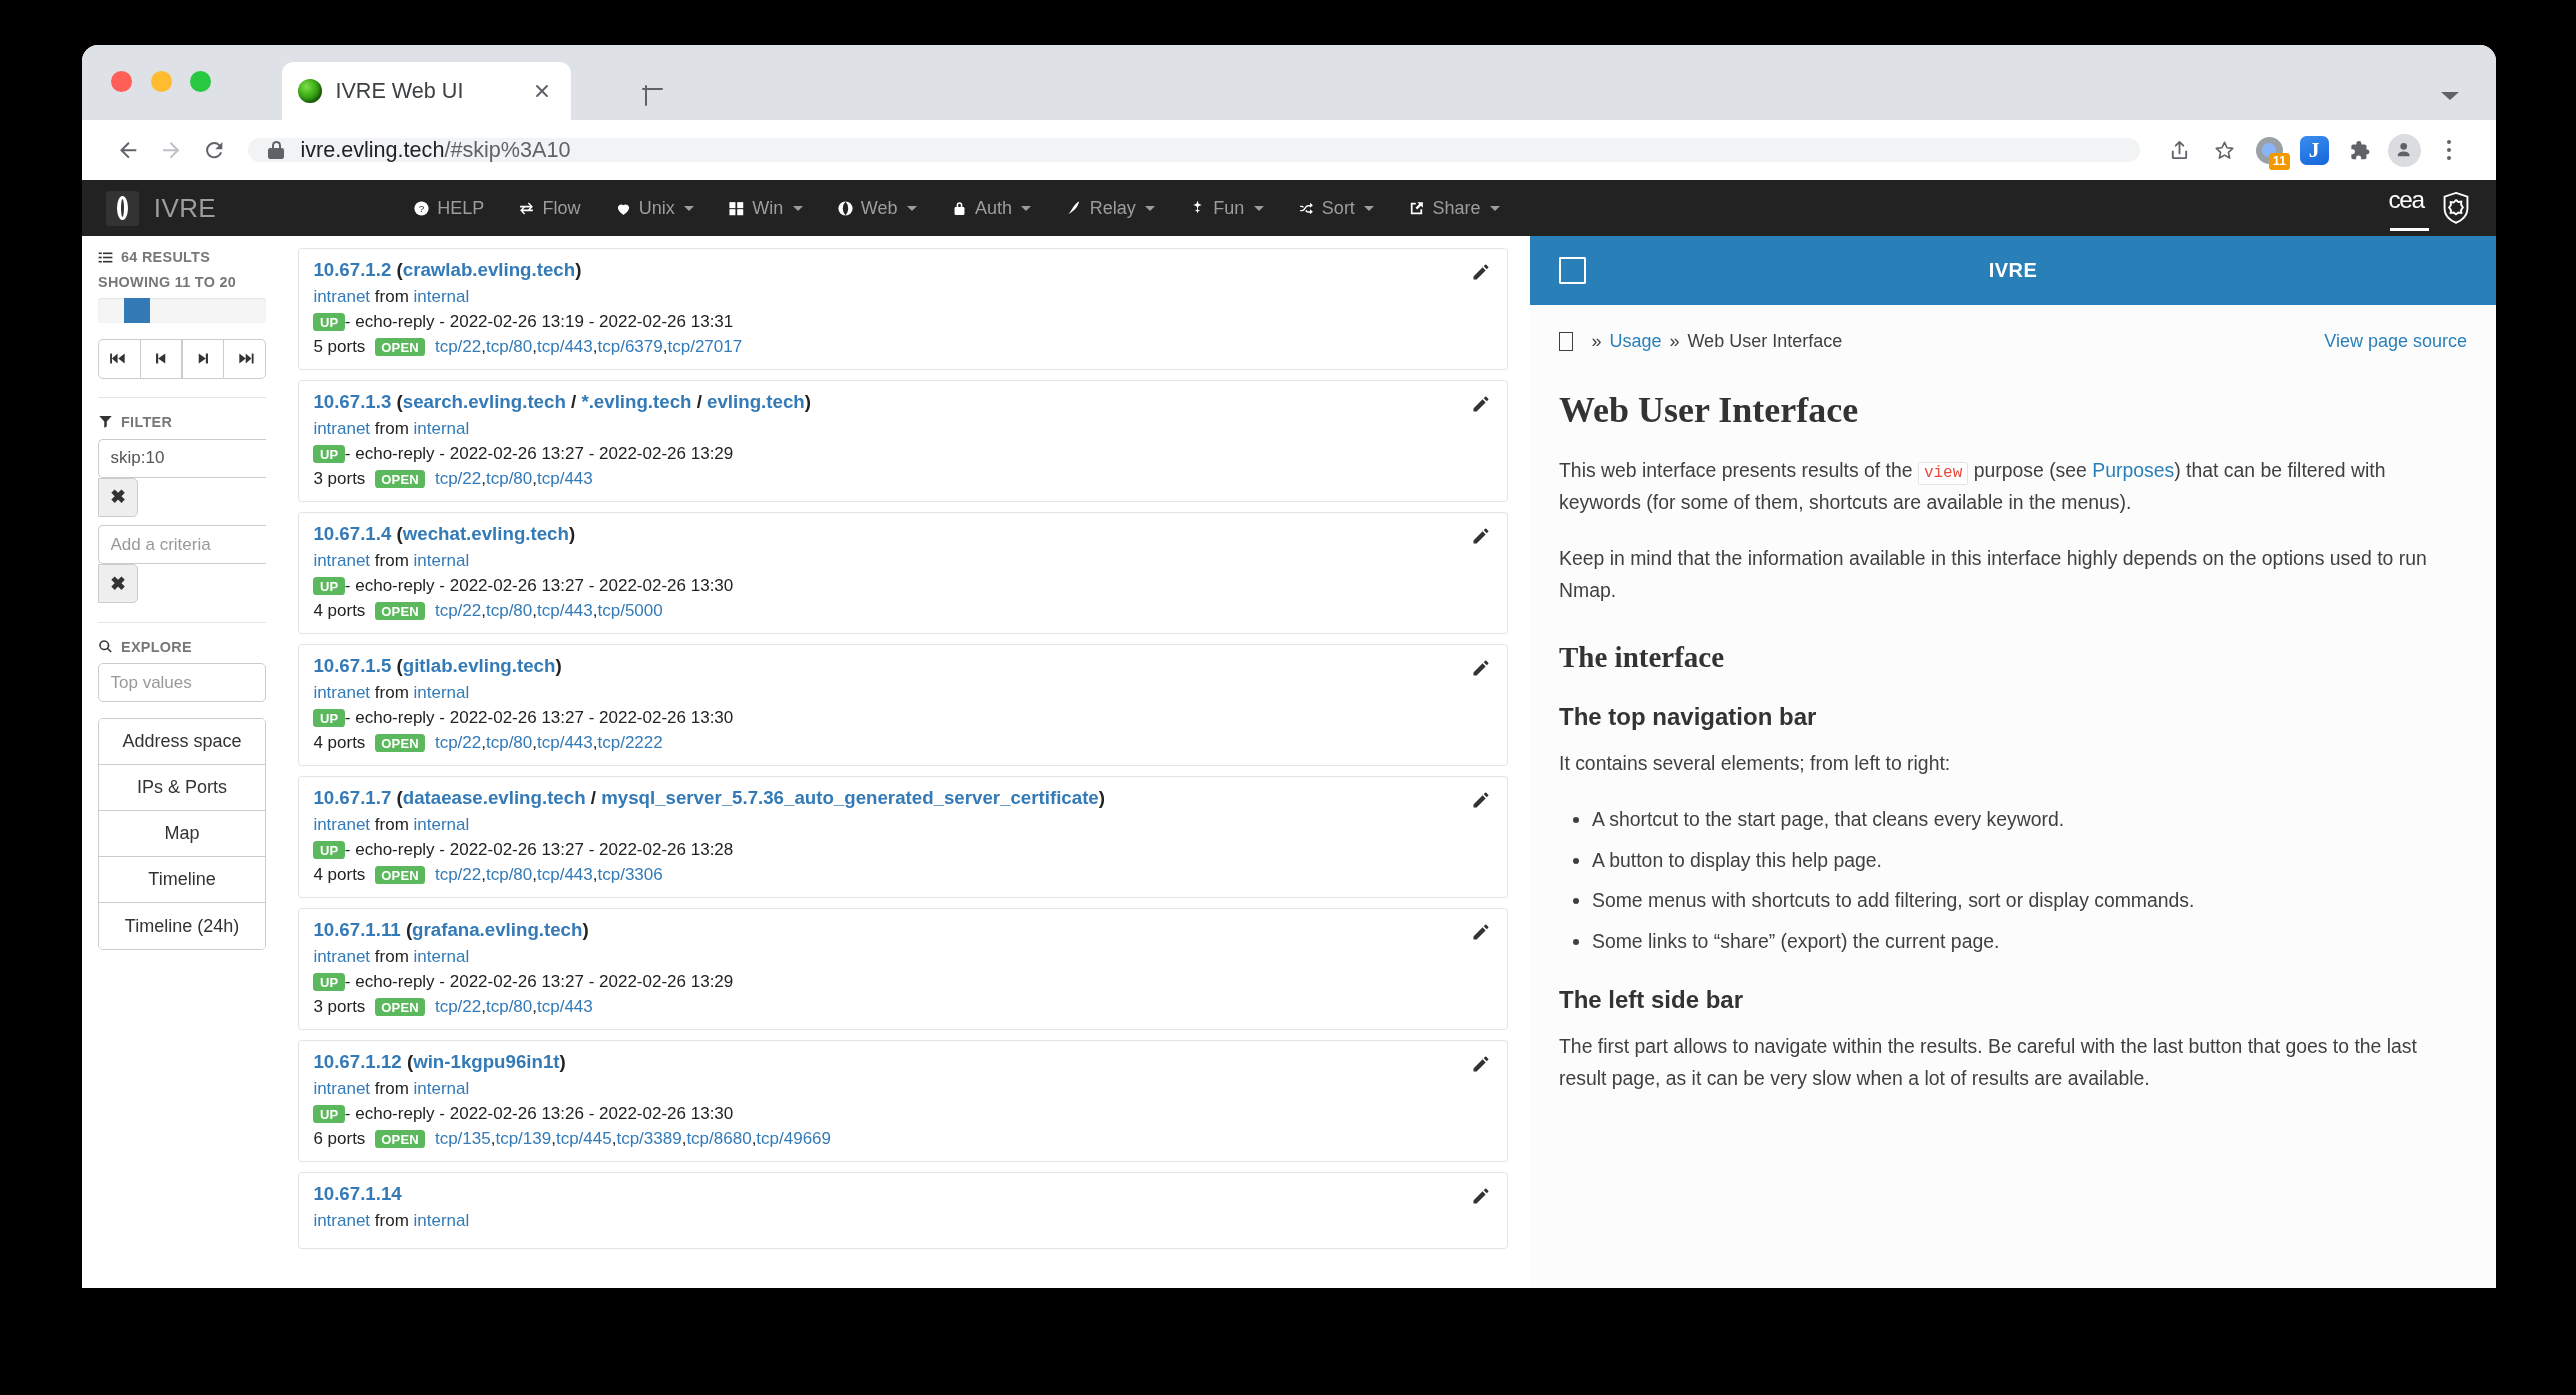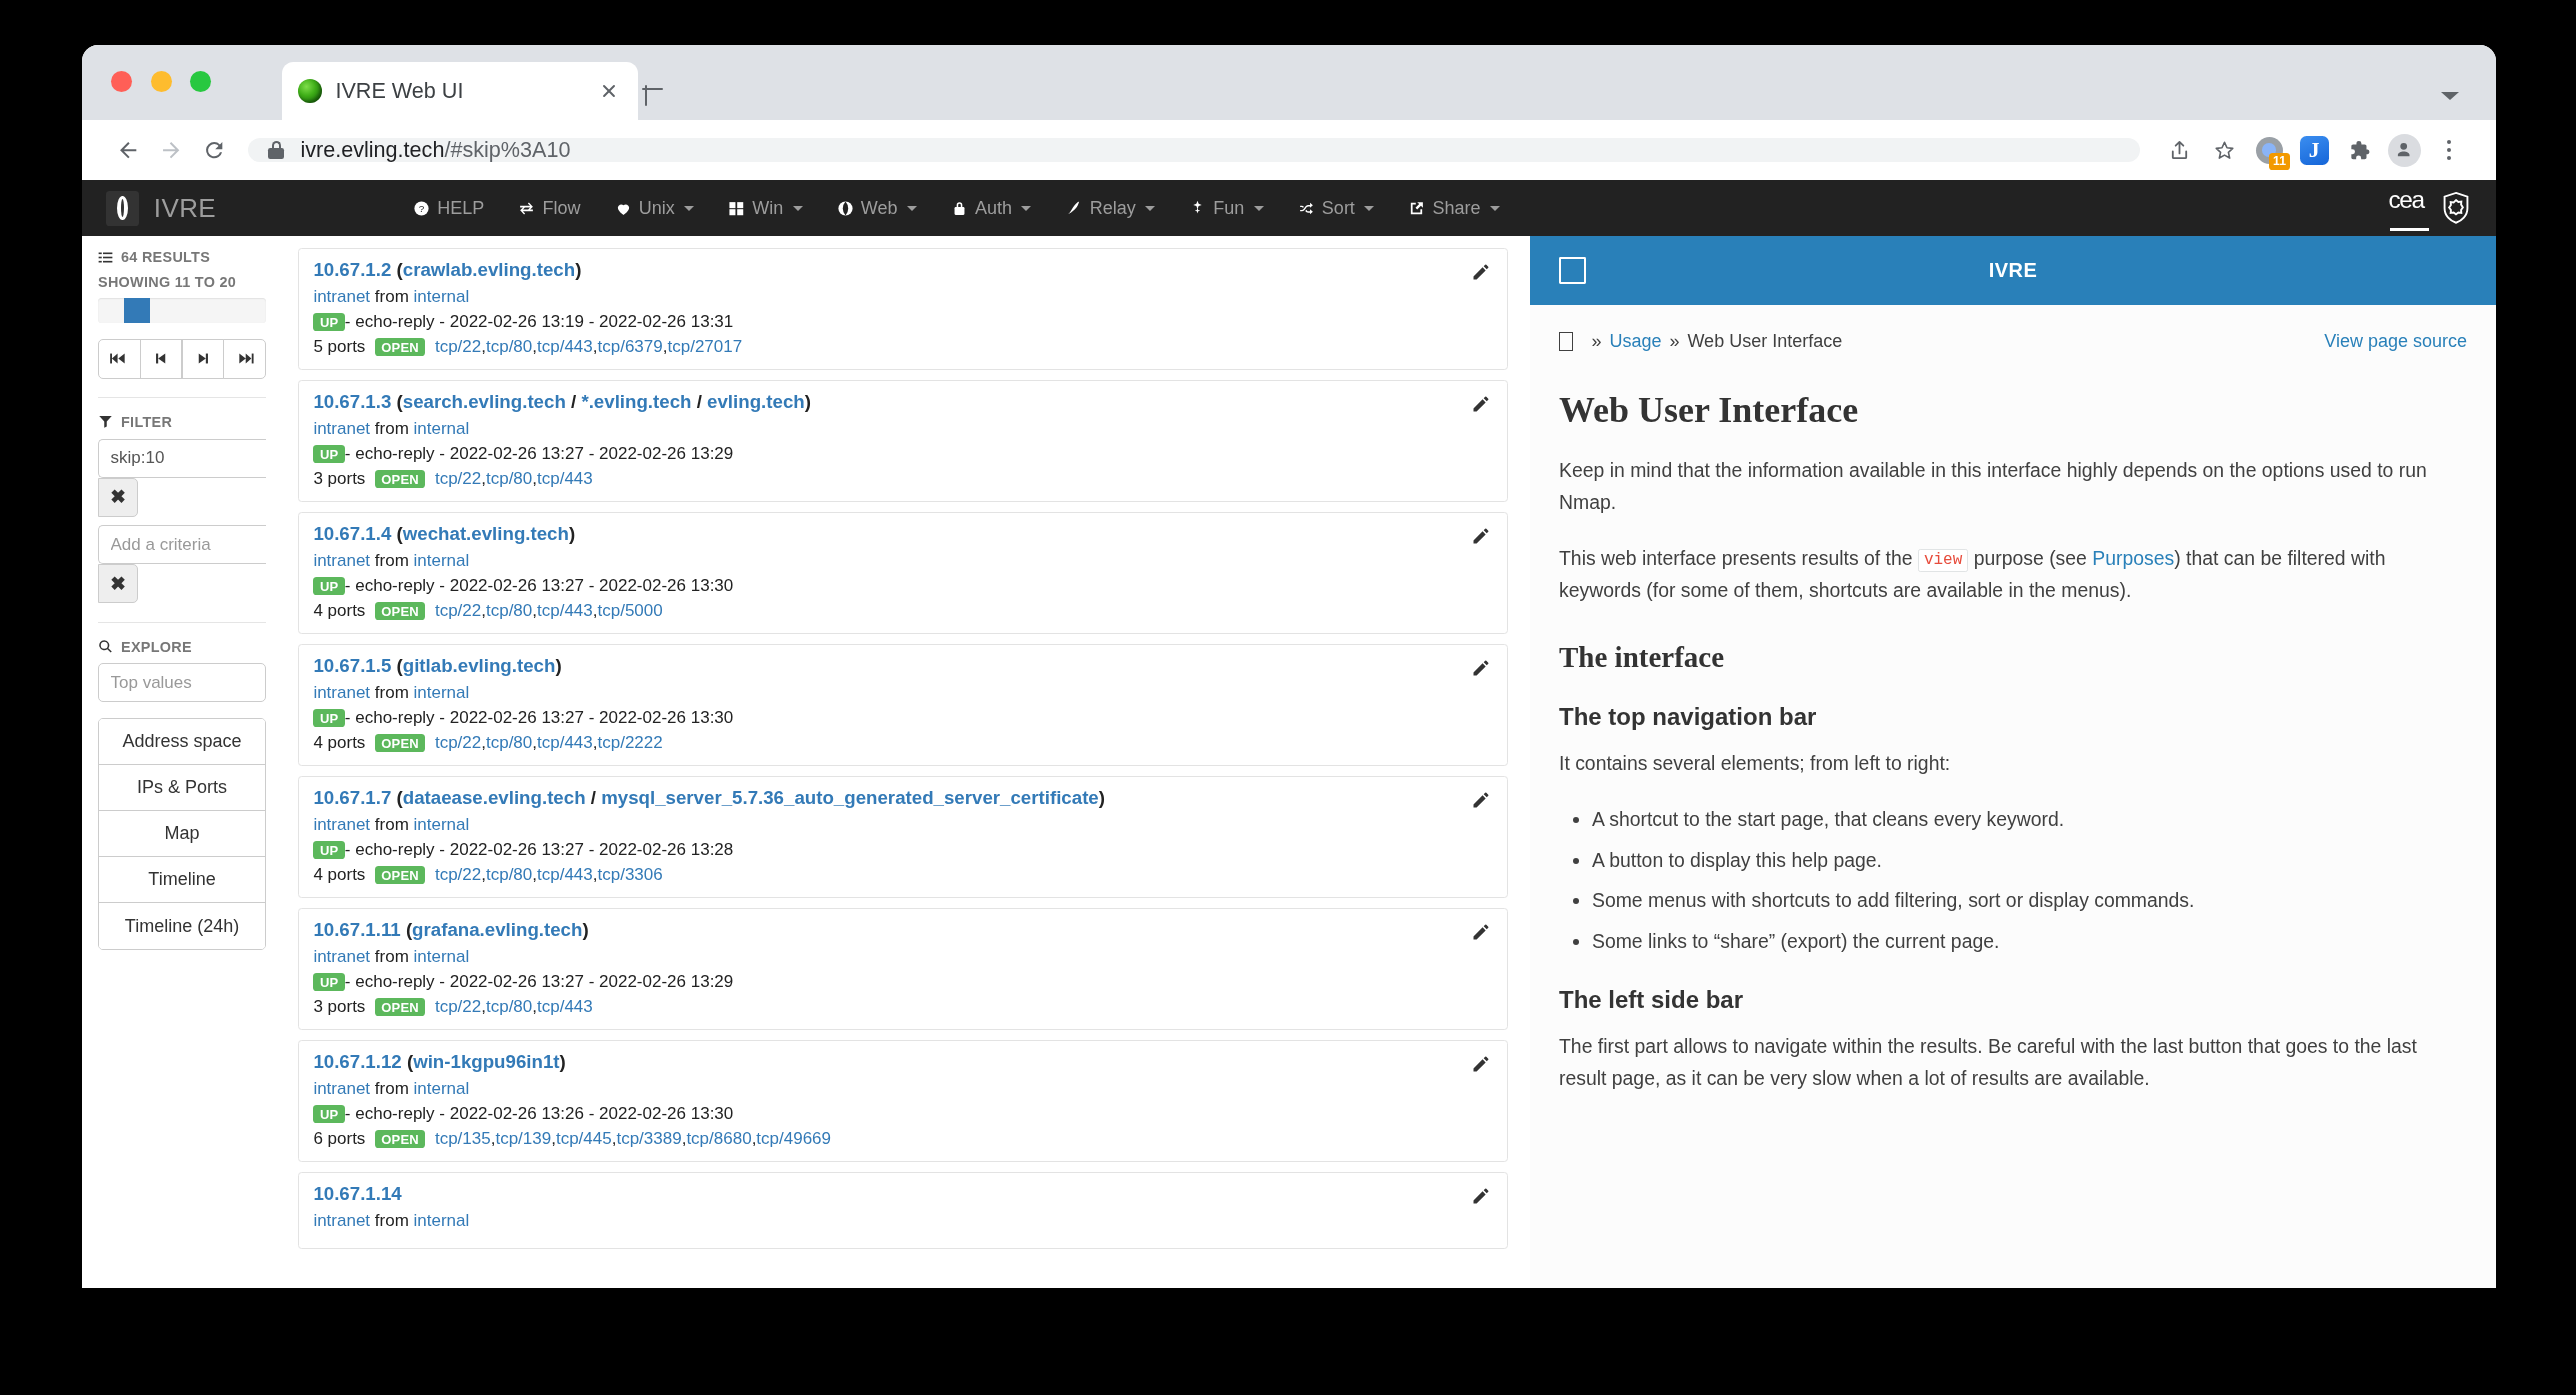--- a/index.html
+++ b/index.html
@@ -33,21 +33,21 @@
     position: absolute; left: 29px; top: 26px;
     display: flex; gap: 18.7px;
   }
   .light { width: 21px; height: 21px; border-radius: 50%; }
   .light.red { background: #ff5f57; }
   .light.yellow { background: #febc2e; }
   .light.green { background: #28c840; }
 
   .tab {
     position: absolute; left: 200px; bottom: 0;
-    width: 356px; height: 58px;
+    width: 289px; height: 58px;
     background: #fff;
     border-radius: 11.5px 11.5px 0 0;
     display: flex; align-items: center;
     padding: 0 16px;
   }
   .tab-favicon {
     width: 24.4px; height: 24.4px; margin-right: 13px;
     flex: 0 0 auto;
     border-radius: 50%;
     background: radial-gradient(circle at 35% 32%, #7ede4a 0%, #3fae18 40%, #0d5e06 100%);
@@ -792,22 +792,22 @@
           <span class="crumb-home"></span>
           <span class="bsep">»</span>
           <a>Usage</a>
           <span class="bsep">»</span>
           <span>Web User Interface</span>
           <a class="view-source">View page source</a>
         </div>
 
         <div class="docs-body">
           <h1>Web User Interface</h1>
+          <p><span>This web interface presents results of the </span><span class="code-inline">view</span><span> purpose (see </span><a>Purposes</a><span>) that can be filtered with keywords (for some of them, shortcuts are available in the menus).</span></p>
           <p>Keep in mind that the information available in this interface highly depends on the options used to run Nmap.</p>
-          <p><span>This web interface presents results of the </span><span class="code-inline">view</span><span> purpose (see </span><a>Purposes</a><span>) that can be filtered with keywords (for some of them, shortcuts are available in the menus).</span></p>
           <h2>The interface</h2>
           <h3>The top navigation bar</h3>
           <p>It contains several elements; from left to right:</p>
           <ul>
             <li>A shortcut to the start page, that cleans every keyword.</li>
             <li>A button to display this help page.</li>
             <li>Some menus with shortcuts to add filtering, sort or display commands.</li>
             <li>Some links to “share” (export) the current page.</li>
           </ul>
           <h3>The left side bar</h3>

